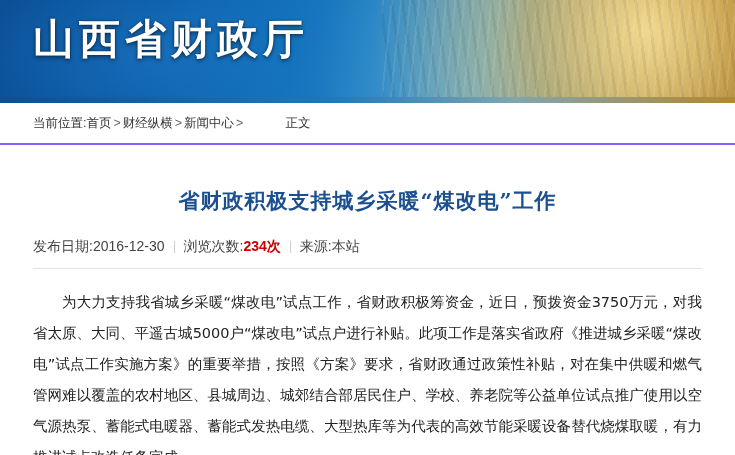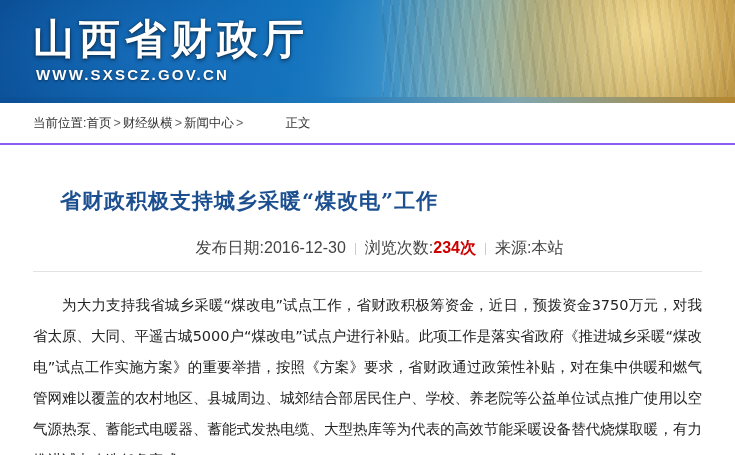--- a/index.html
+++ b/index.html
@@ -118,31 +118,32 @@
   }
 
   
   .content {
     position: relative;
     width: 735px;
   }
   .doc-title {
     margin: 0;
     padding: 42px 60px 0 60px;
+    text-align: center;
     font-family: "DejaVu Serif", "Liberation Serif", serif;
     font-size: 21px;
     font-weight: bold;
     color: #1c4f8f;
     letter-spacing: 1px;
     line-height: 1.3;
   }
   .meta {
     margin-top: 24px;
-    text-align: center;
-    font-size: 16px;
+    text-align: left;
+    font-size: 14px;
     color: #444444;
     white-space: nowrap;
     padding-left: 24px;
   }
   .meta .cell {
     display: inline-block;
     padding: 0 9px;
   }
   .meta .divider {
     display: inline-block;
@@ -177,21 +178,20 @@
 </style>
 </head>
 <body>
 
 <div class="page">
 
   <div class="banner">
     <div class="banner-bg"></div>
     <div class="banner-glow"></div>
     <div class="banner-title">山西省财政厅</div>
-    <div class="banner-url">WWW.SXSCZ.GOV.CN</div>
     <div class="banner-bottom"></div>
   </div>
 
   <div class="crumb-wrap">
     <div class="crumb">
       <span>当前位置:</span><a href="#">首页</a><span class="sep">&gt;</span><a href="#">财经纵横</a><span class="sep">&gt;</span><a href="#">新闻中心</a><span class="sep">&gt;</span><span class="tail">正文</span>
     </div>
   </div>
 
   <div class="content">

